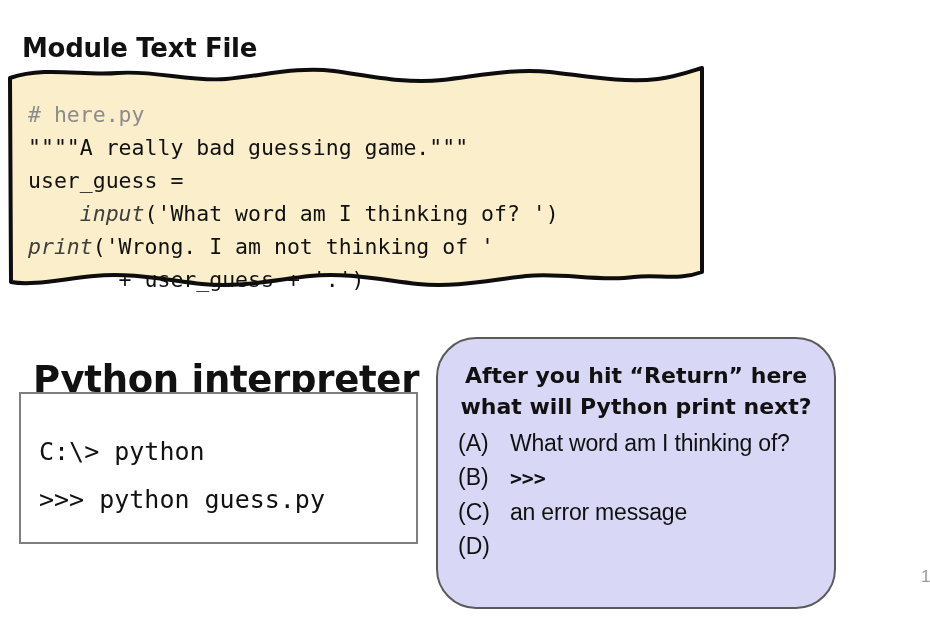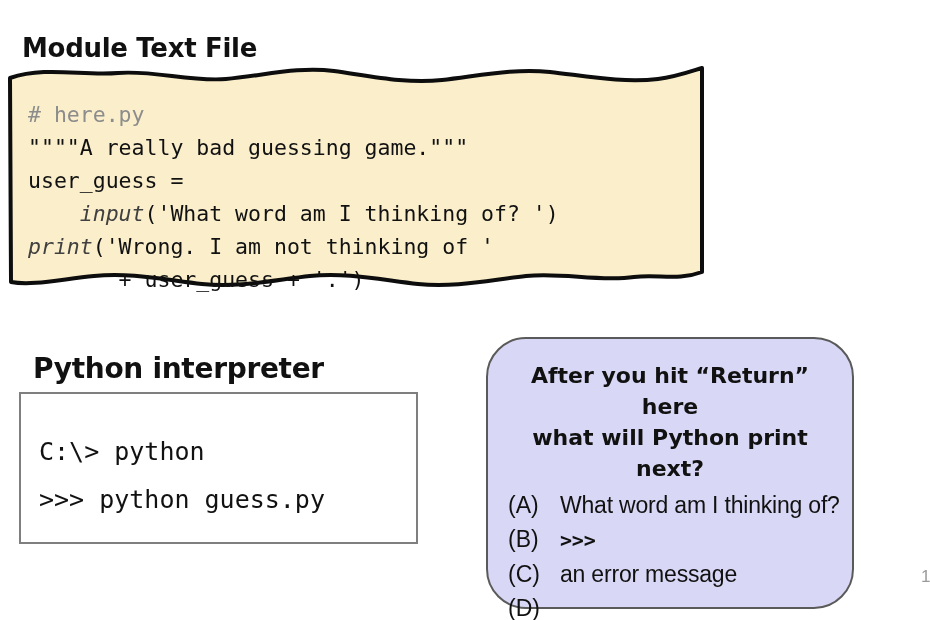--- a/index.html
+++ b/index.html
@@ -26,21 +26,21 @@
     white-space: nowrap;
   }
   #module-title {
     left: 22px;
     top: 16px;
     font-size: 26px;
   }
   #interp-title {
     left: 33px;
     top: 333px;
-    font-size: 28px;
+    font-size: 37px;
   }
 
   
   #code-card {
     position: absolute;
     left: 6px;
     top: 62px;
     width: 700px;
     height: 228px;
   }
@@ -83,23 +83,23 @@
     font-family: "DejaVu Sans Mono", monospace;
     font-size: 25px;
     line-height: 48px;
     white-space: pre;
     color: #111111;
   }
 
   
   #quiz-box {
     position: absolute;
-    left: 486px;
+    left: 436px;
     top: 337px;
-    width: 368px;
+    width: 400px;
     height: 272px;
     background: #d8d8f6;
     border: 2px solid #5a5a5a;
     border-radius: 40px;
     box-sizing: border-box;
   }
   #quiz-question {
     margin: 21px 20px 0 20px;
     font-family: "DejaVu Sans", sans-serif;
     font-weight: bold;

